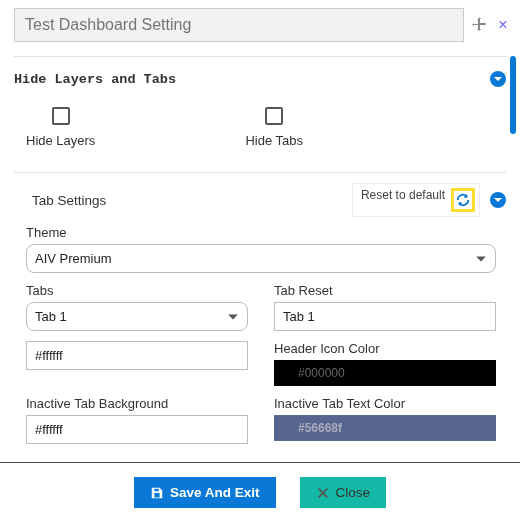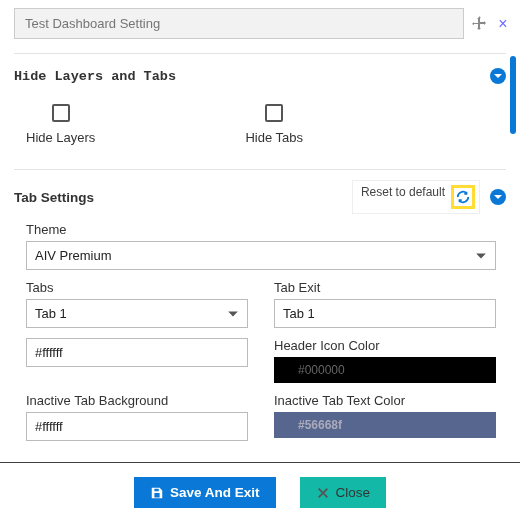--- a/index.html
+++ b/index.html
@@ -17,21 +17,21 @@
     display: flex;
     align-items: center;
     padding: 8px 8px 0 14px;
     gap: 6px;
   }
   .title-input {
     flex: 1;
     border: 1px solid #ccc;
     background: #f2f2f2;
     padding: 7px 10px;
-    font-size: 13px;
+    font-size: 16px;
     color: #888;
   }
   .icon-btn {
     width: 18px; height: 18px;
     display: inline-flex;
     align-items: center;
     justify-content: center;
     cursor: pointer;
     color: #7a7aa8;
   }
@@ -139,20 +139,21 @@
     background: #fff;
     padding: 6px 8px;
     font-size: 13px;
     color: #222;
     position: relative;
   }
   .select {
     display: flex;
     justify-content: space-between;
     align-items: center;
+    border-radius: 8px;
   }
   .select svg { fill: #555; }
   .color-block {
     width: 100%;
     padding: 6px 24px;
     font-size: 12px;
     color: #999;
   }
   .black-block { background: #000; color: #666; }
   .slate-block { background: #56668f; color: #aab; font-weight: bold; }
@@ -224,21 +225,21 @@
     </label>
     <label class="checkwrap">
       <span class="checkbox"></span>
       <span>Hide Tabs</span>
     </label>
   </div>
 
   <div class="divider2"></div>
 
   <div class="tabset-head">
-    <h4 style="font-size:13.5px;font-weight:700;">Tab Settings</h4>
+    <h4 style="font-size:13.5px;font-weight:400;margin-left:18px;">Tab Settings</h4>
     <div style="display:flex;align-items:center;gap:10px;">
       <div class="reset-area">
         <span>Reset to default</span>
         <div class="reset-btn">
           <svg width="14" height="14" viewBox="0 0 16 16">
               <path d="M2 8a6 6 0 0 1 10-4.5M14 8a6 6 0 0 1-10 4.5M12 2v2.5H9.5M4 14v-2.5H6.5"></path>
             </svg>
         </div>
       </div>
       <span class="chev-circle">
@@ -264,21 +265,21 @@
       <div class="field">
         <label>Tabs</label>
         <div class="select">
           <span>Tab 1</span>
           <svg width="12" height="12" viewBox="0 0 10 10">
               <path d="M1 3l4 4 4-4z"></path>
             </svg>
         </div>
       </div>
       <div class="field">
-        <label>Tab Exit</label>
+        <label>Tab Reset</label>
         <input class="text-in" value="Tab 1" style="">
       </div>
     </div>
 
     <div class="row2">
       <div class="field">
         <input class="text-in" value="#ffffff" style="">
       </div>
       <div class="field">
         <label>Header Icon Color</label>

